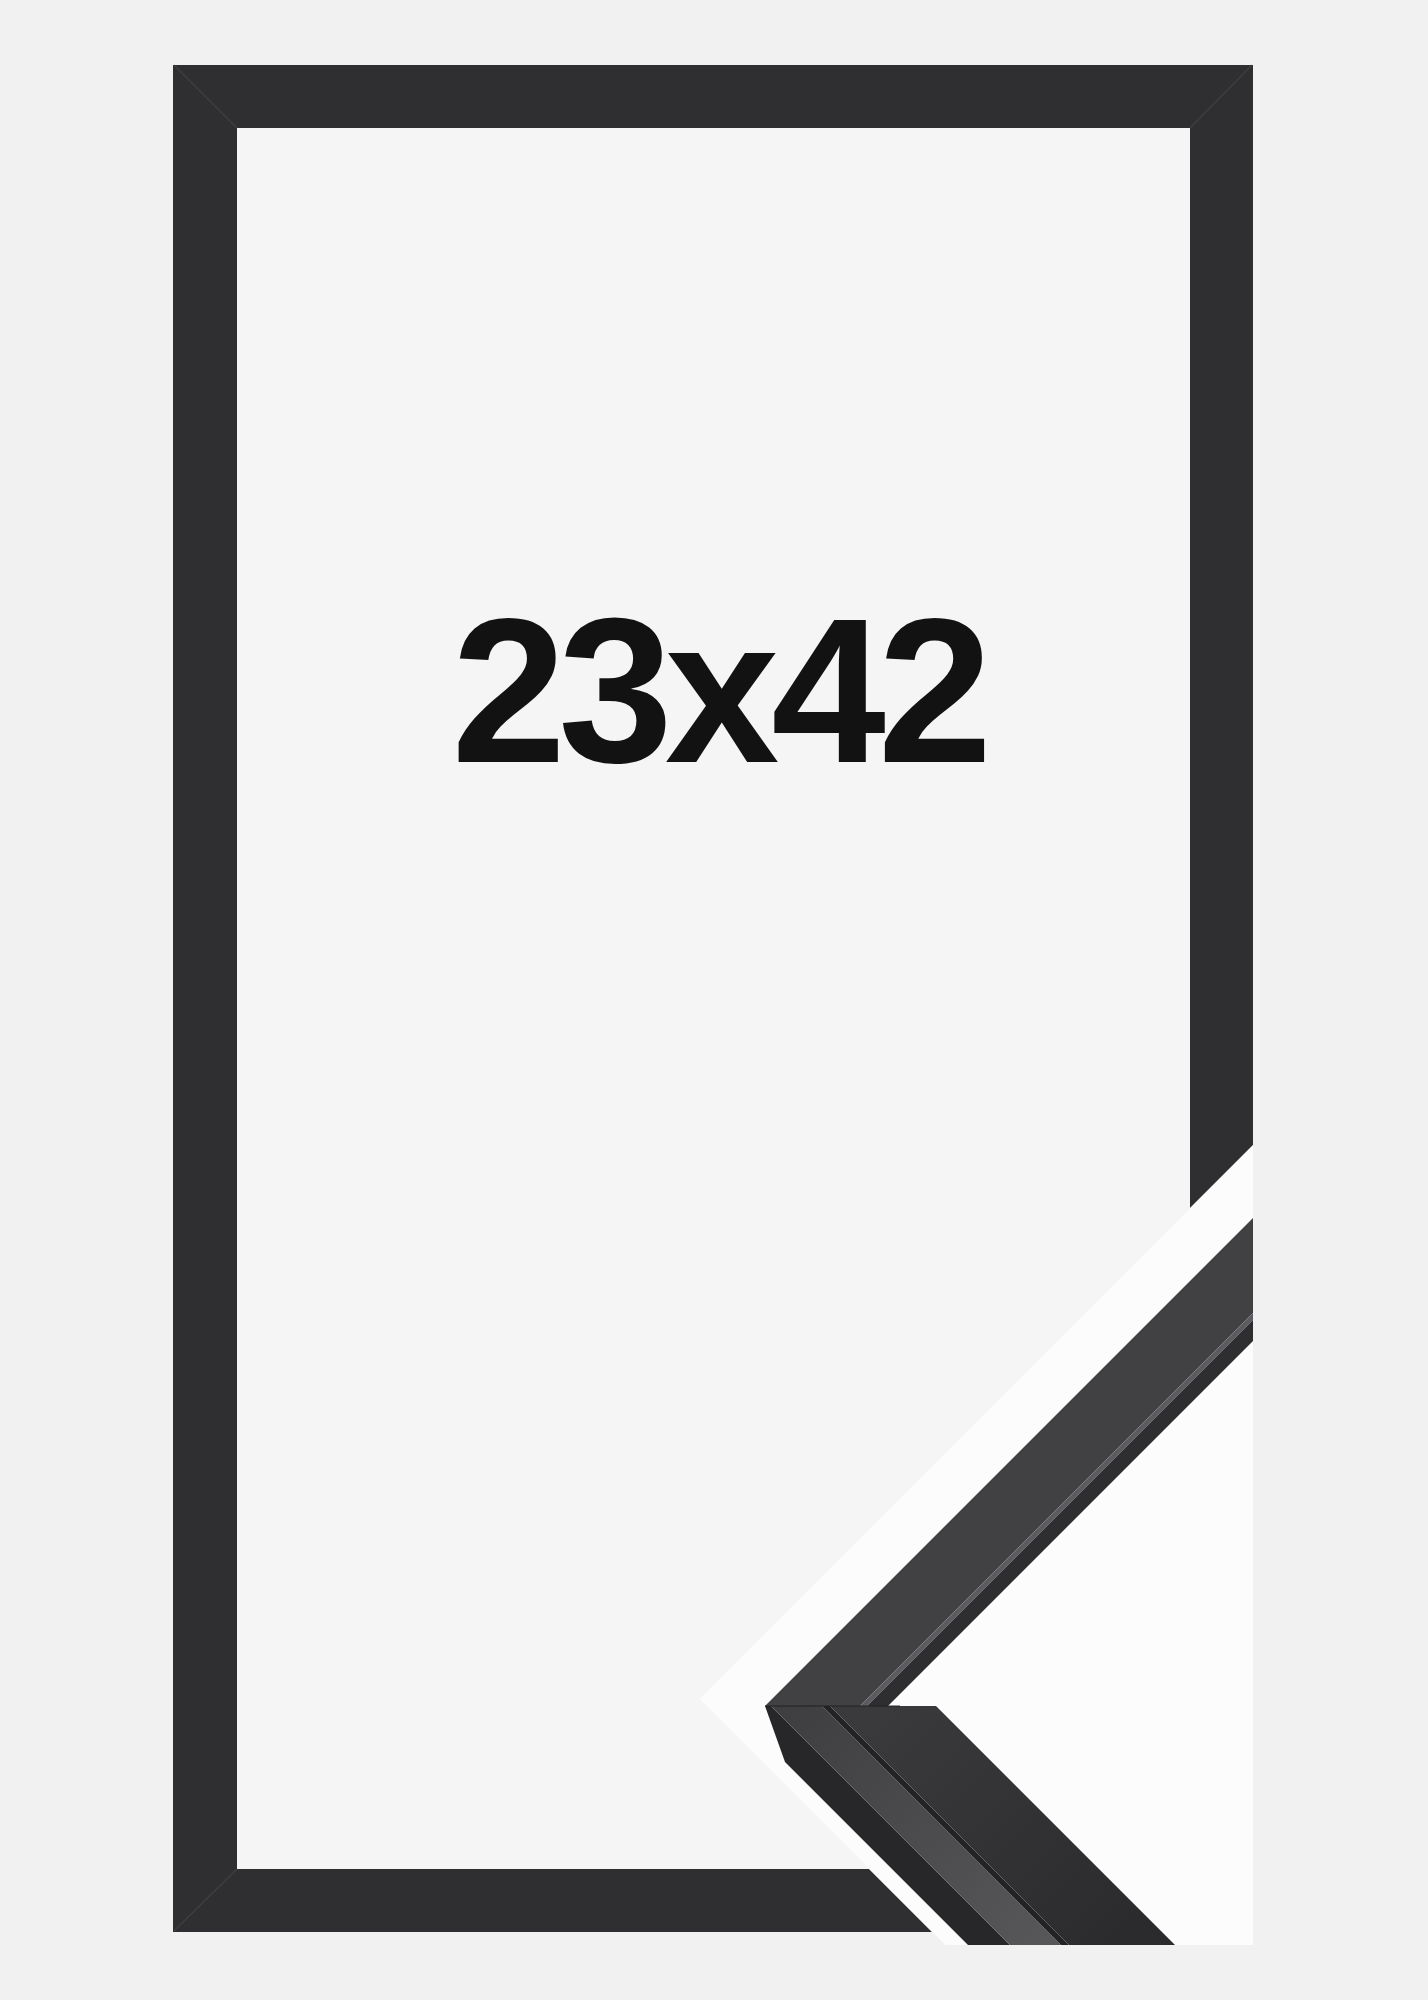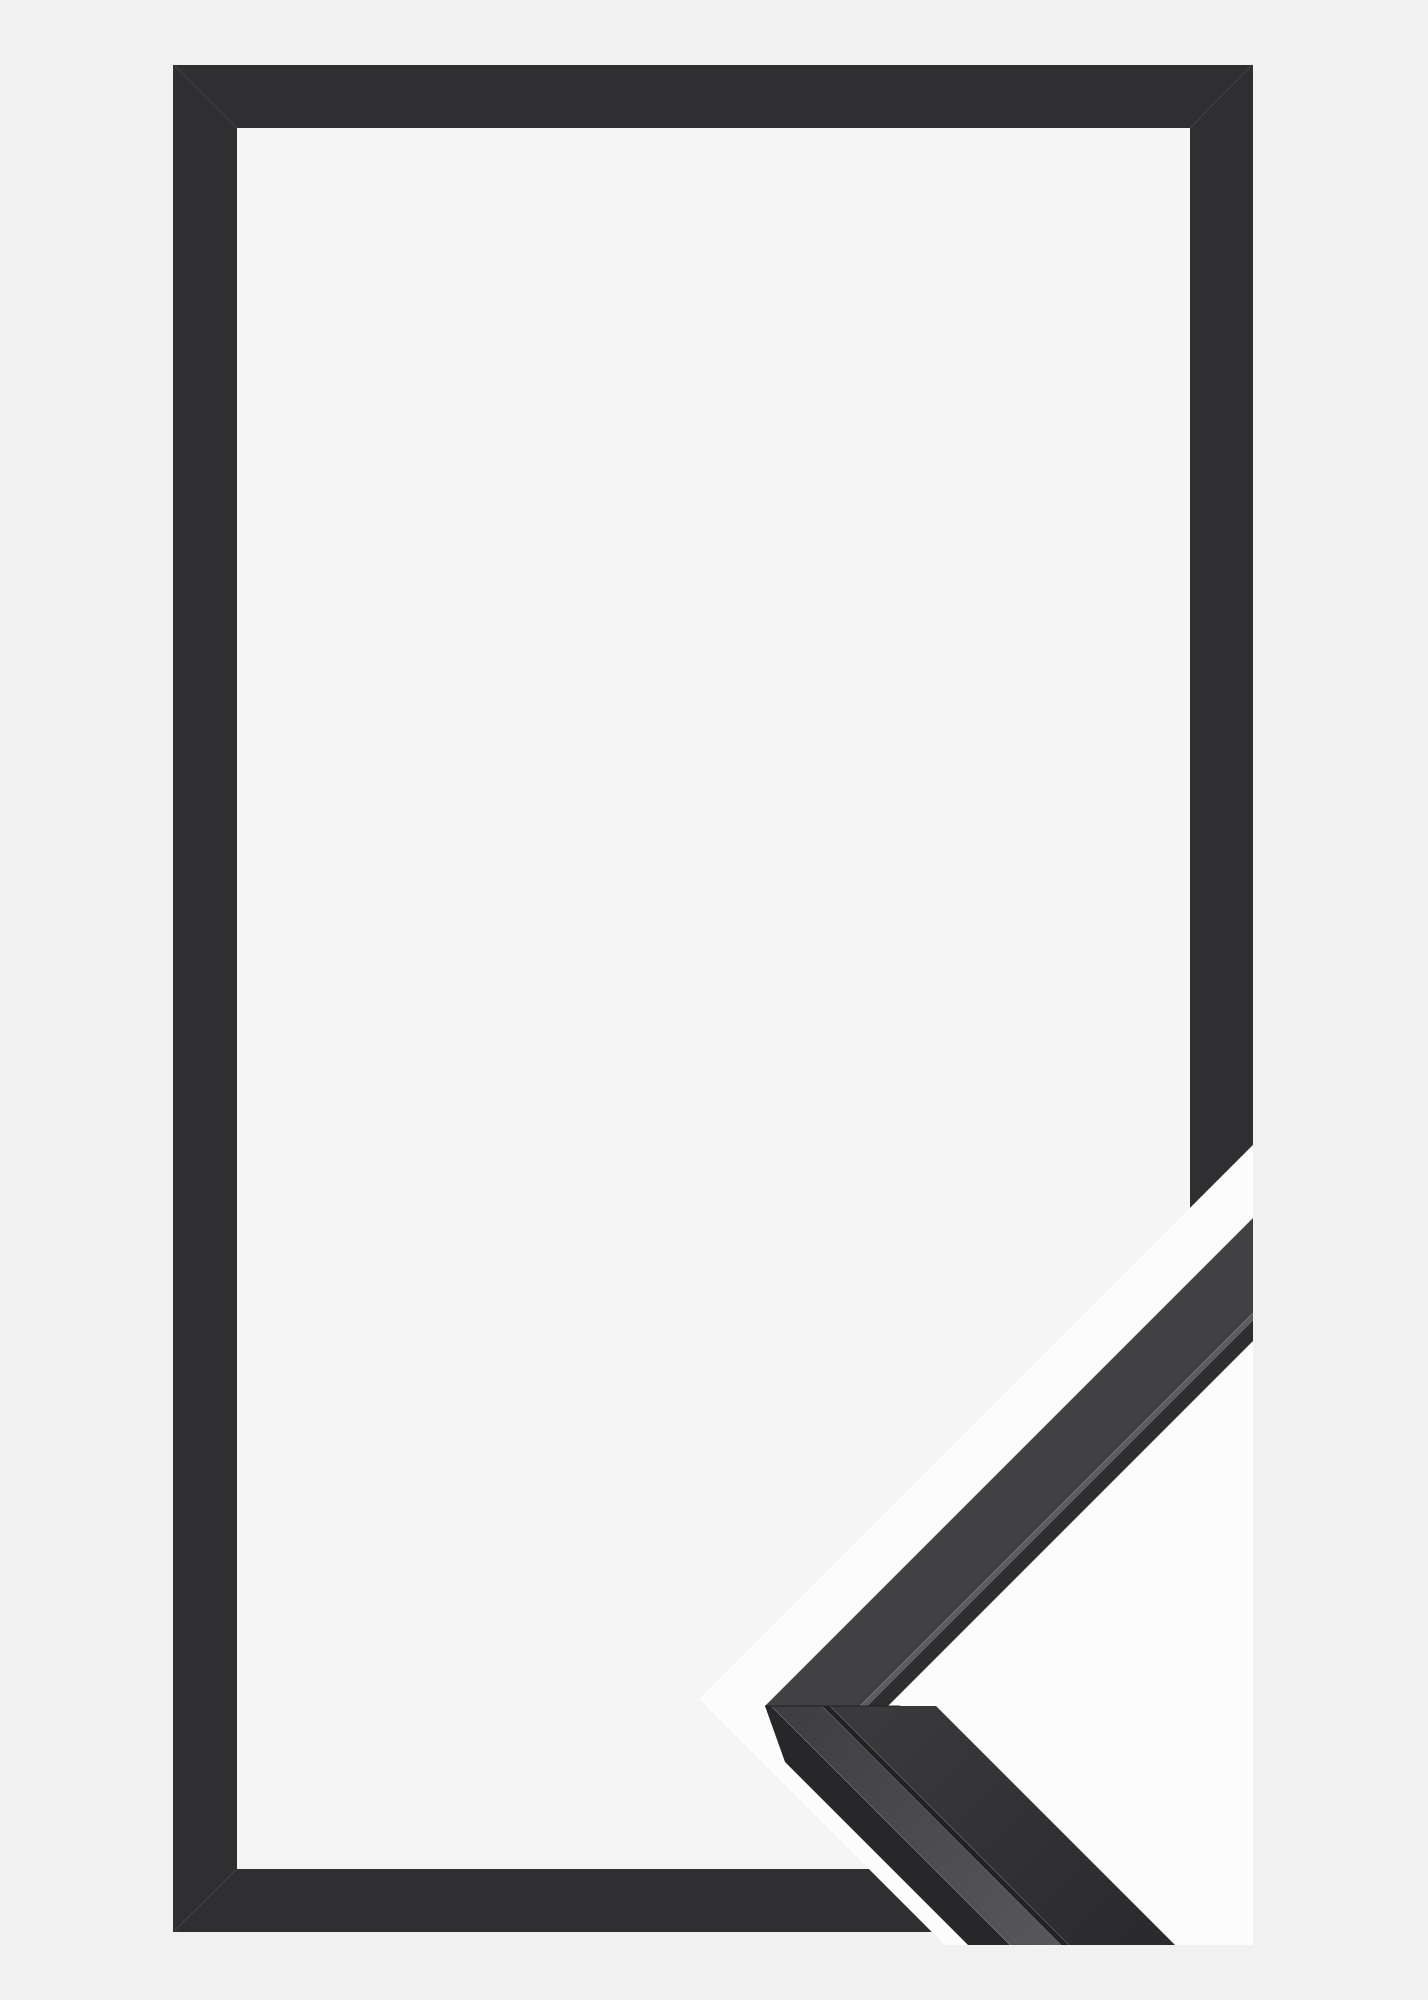--- a/index.html
+++ b/index.html
@@ -90,13 +90,14 @@
       <polygon points="771,1706 822,1706 1061,1945 1010,1945" fill="url(#gradTopFace)"></polygon>
 
       <polygon points="822,1706 830,1706 1069,1945 1061,1945" fill="var(--detail_groove, #232325)"></polygon>
 
       <polygon points="830,1706 936,1706 1175,1945 1069,1945" fill="url(#gradFront)"></polygon>
 
       <line x1="765" y1="1706" x2="900" y2="1706" stroke="#1e1e20" stroke-width="1.4" opacity="0.6"></line>
     </g>
   </svg>
 
+  <div class="size-label">23x42</div>
 </div>
 
 </body></html>

